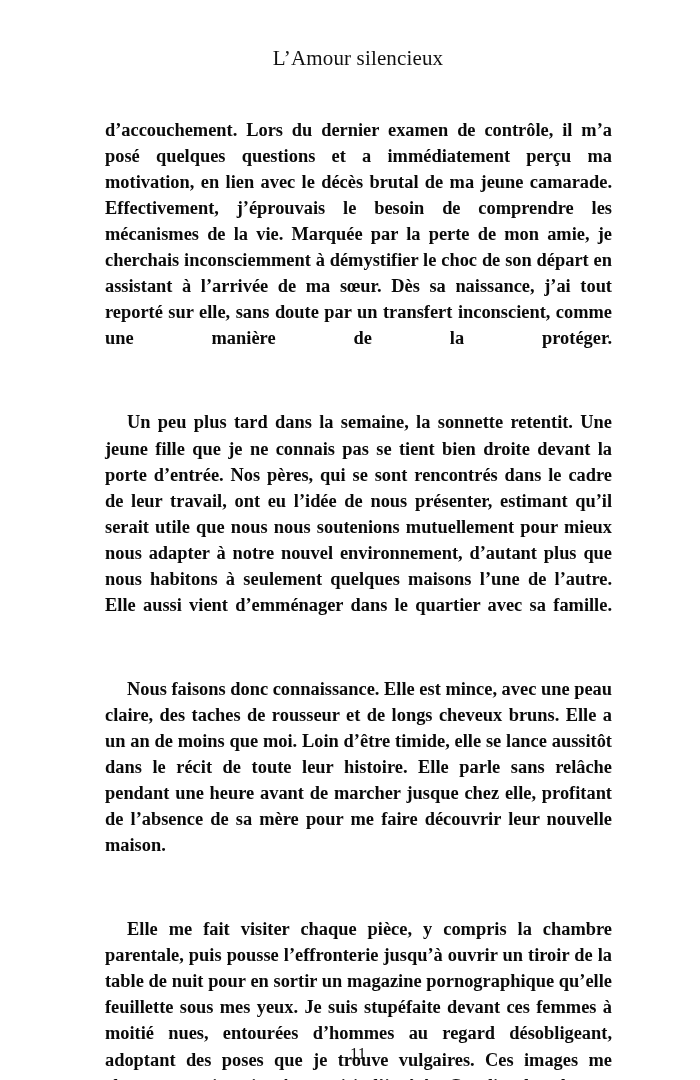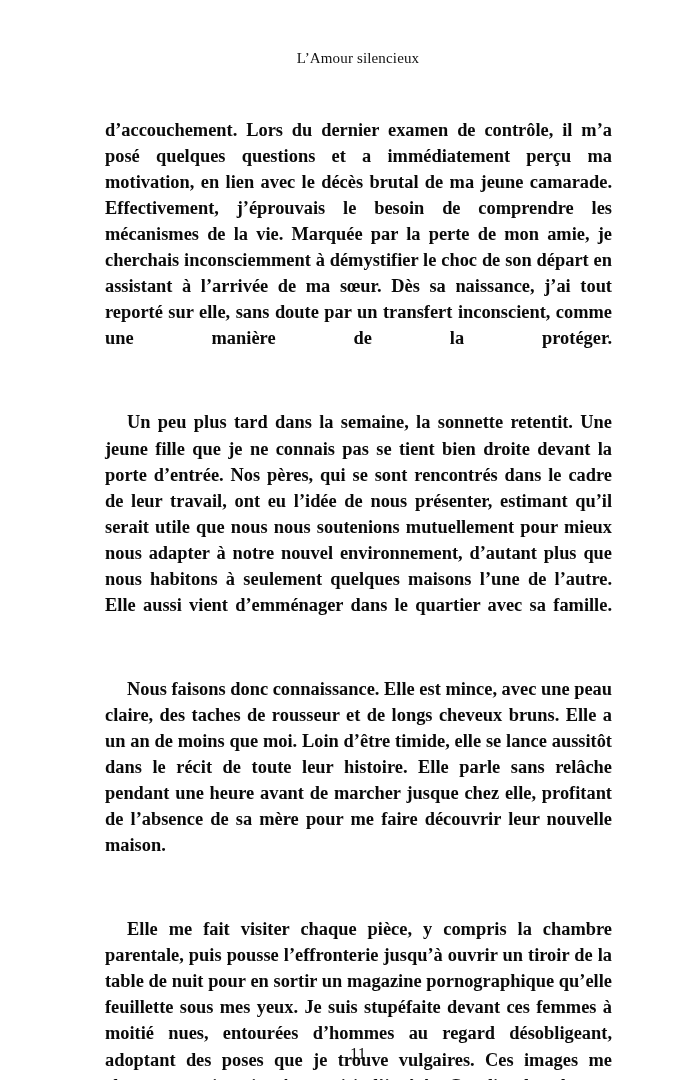--- a/index.html
+++ b/index.html
@@ -25,21 +25,21 @@
     background: #ffffff;
   }
 
   
   .running-head {
     position: absolute;
     left: 105px;
     top: 48px;
     width: 506px;
     text-align: center;
-    font-size: 15px;
+    font-size: 21px;
     line-height: 20px;
     letter-spacing: 0.15px;
     color: #111111;
     white-space: nowrap;
   }
 
   
   .textblock {
     position: absolute;
     left: 105px;

